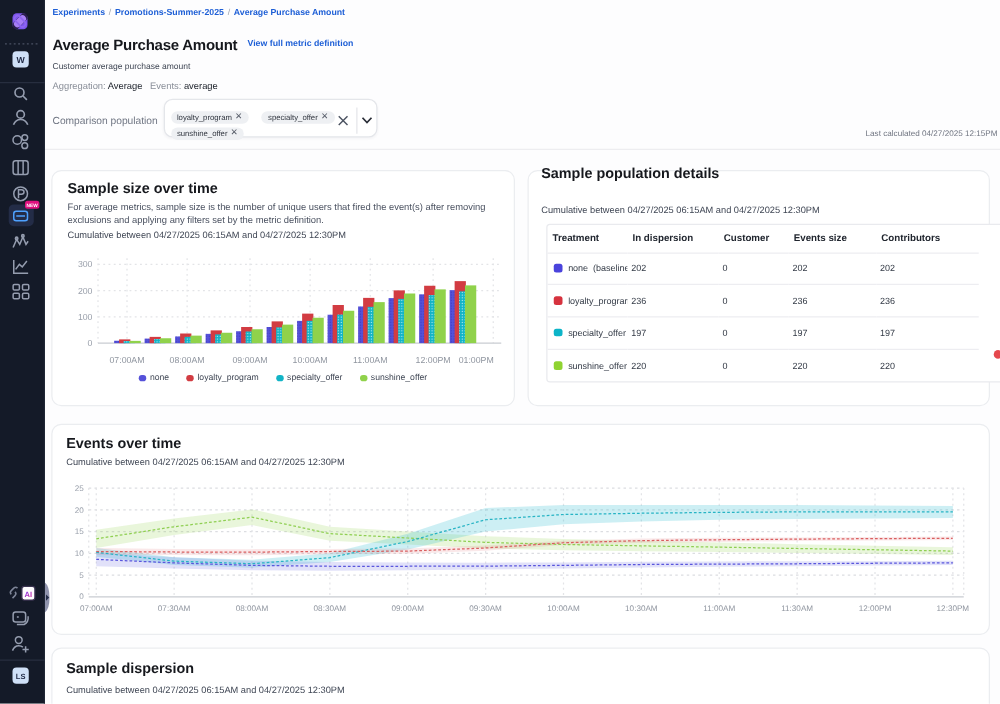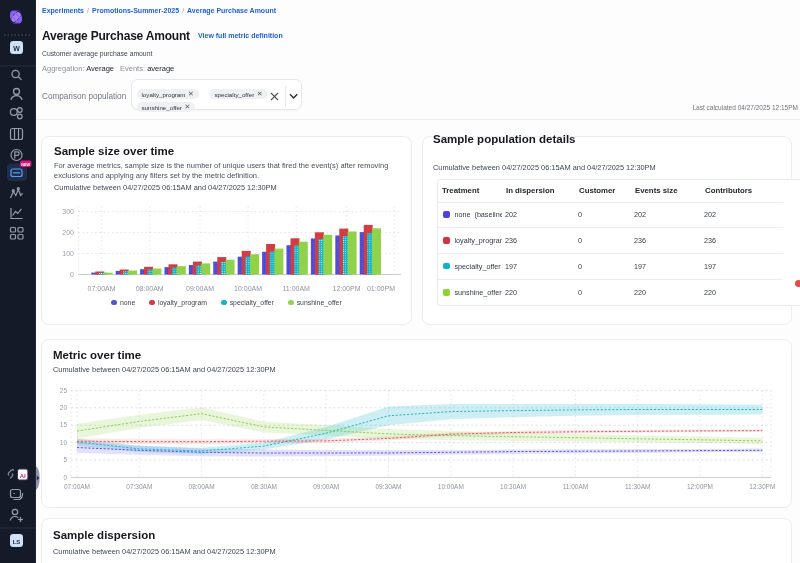--- a/index.html
+++ b/index.html
@@ -328,21 +328,21 @@
             <td>220</td>
             <td>0</td>
             <td>220</td>
             <td>220</td>
           </tr>
 </tbody>
       </table>
 </div>
 
 <div class="card" style="left:41px;top:339px;width:751px;height:169px;"></div>
-<div class="abs" style="left:53px;top:349px;font-size:11.5px;font-weight:bold;color:#16181d;">Metric over time</div>
+<div class="abs" style="left:53px;top:349px;font-size:11.5px;font-weight:bold;color:#16181d;">Events over time</div>
 <div class="abs" style="left:53px;top:365px;font-size:7.4px;color:#3f4654;">Cumulative between 04/27/2025 06:15AM and 04/27/2025 12:30PM</div>
 <svg class="abs" style="left:41px;top:339px;" width="751" height="169" viewBox="0 0 751 169">
 <line x1="30" y1="138.4" x2="730" y2="138.4" stroke="#c9ccd2" stroke-width="1"></line>
 <line x1="30" y1="121" x2="730" y2="121" stroke="#dcdde1" stroke-width="1" stroke-dasharray="2,2.6"></line>
 <line x1="30" y1="103.6" x2="730" y2="103.6" stroke="#dcdde1" stroke-width="1" stroke-dasharray="2,2.6"></line>
 <line x1="30" y1="86.2" x2="730" y2="86.2" stroke="#dcdde1" stroke-width="1" stroke-dasharray="2,2.6"></line>
 <line x1="30" y1="68.8" x2="730" y2="68.8" stroke="#dcdde1" stroke-width="1" stroke-dasharray="2,2.6"></line>
 <line x1="30" y1="51.4" x2="730" y2="51.4" stroke="#dcdde1" stroke-width="1" stroke-dasharray="2,2.6"></line>
 <line x1="30" y1="51.4" x2="30" y2="138.4" stroke="#e3e4e7" stroke-width="1" stroke-dasharray="1.5,2.7"></line>
 <line x1="36" y1="51.4" x2="36" y2="138.4" stroke="#e3e4e7" stroke-width="1" stroke-dasharray="1.5,2.7"></line>

